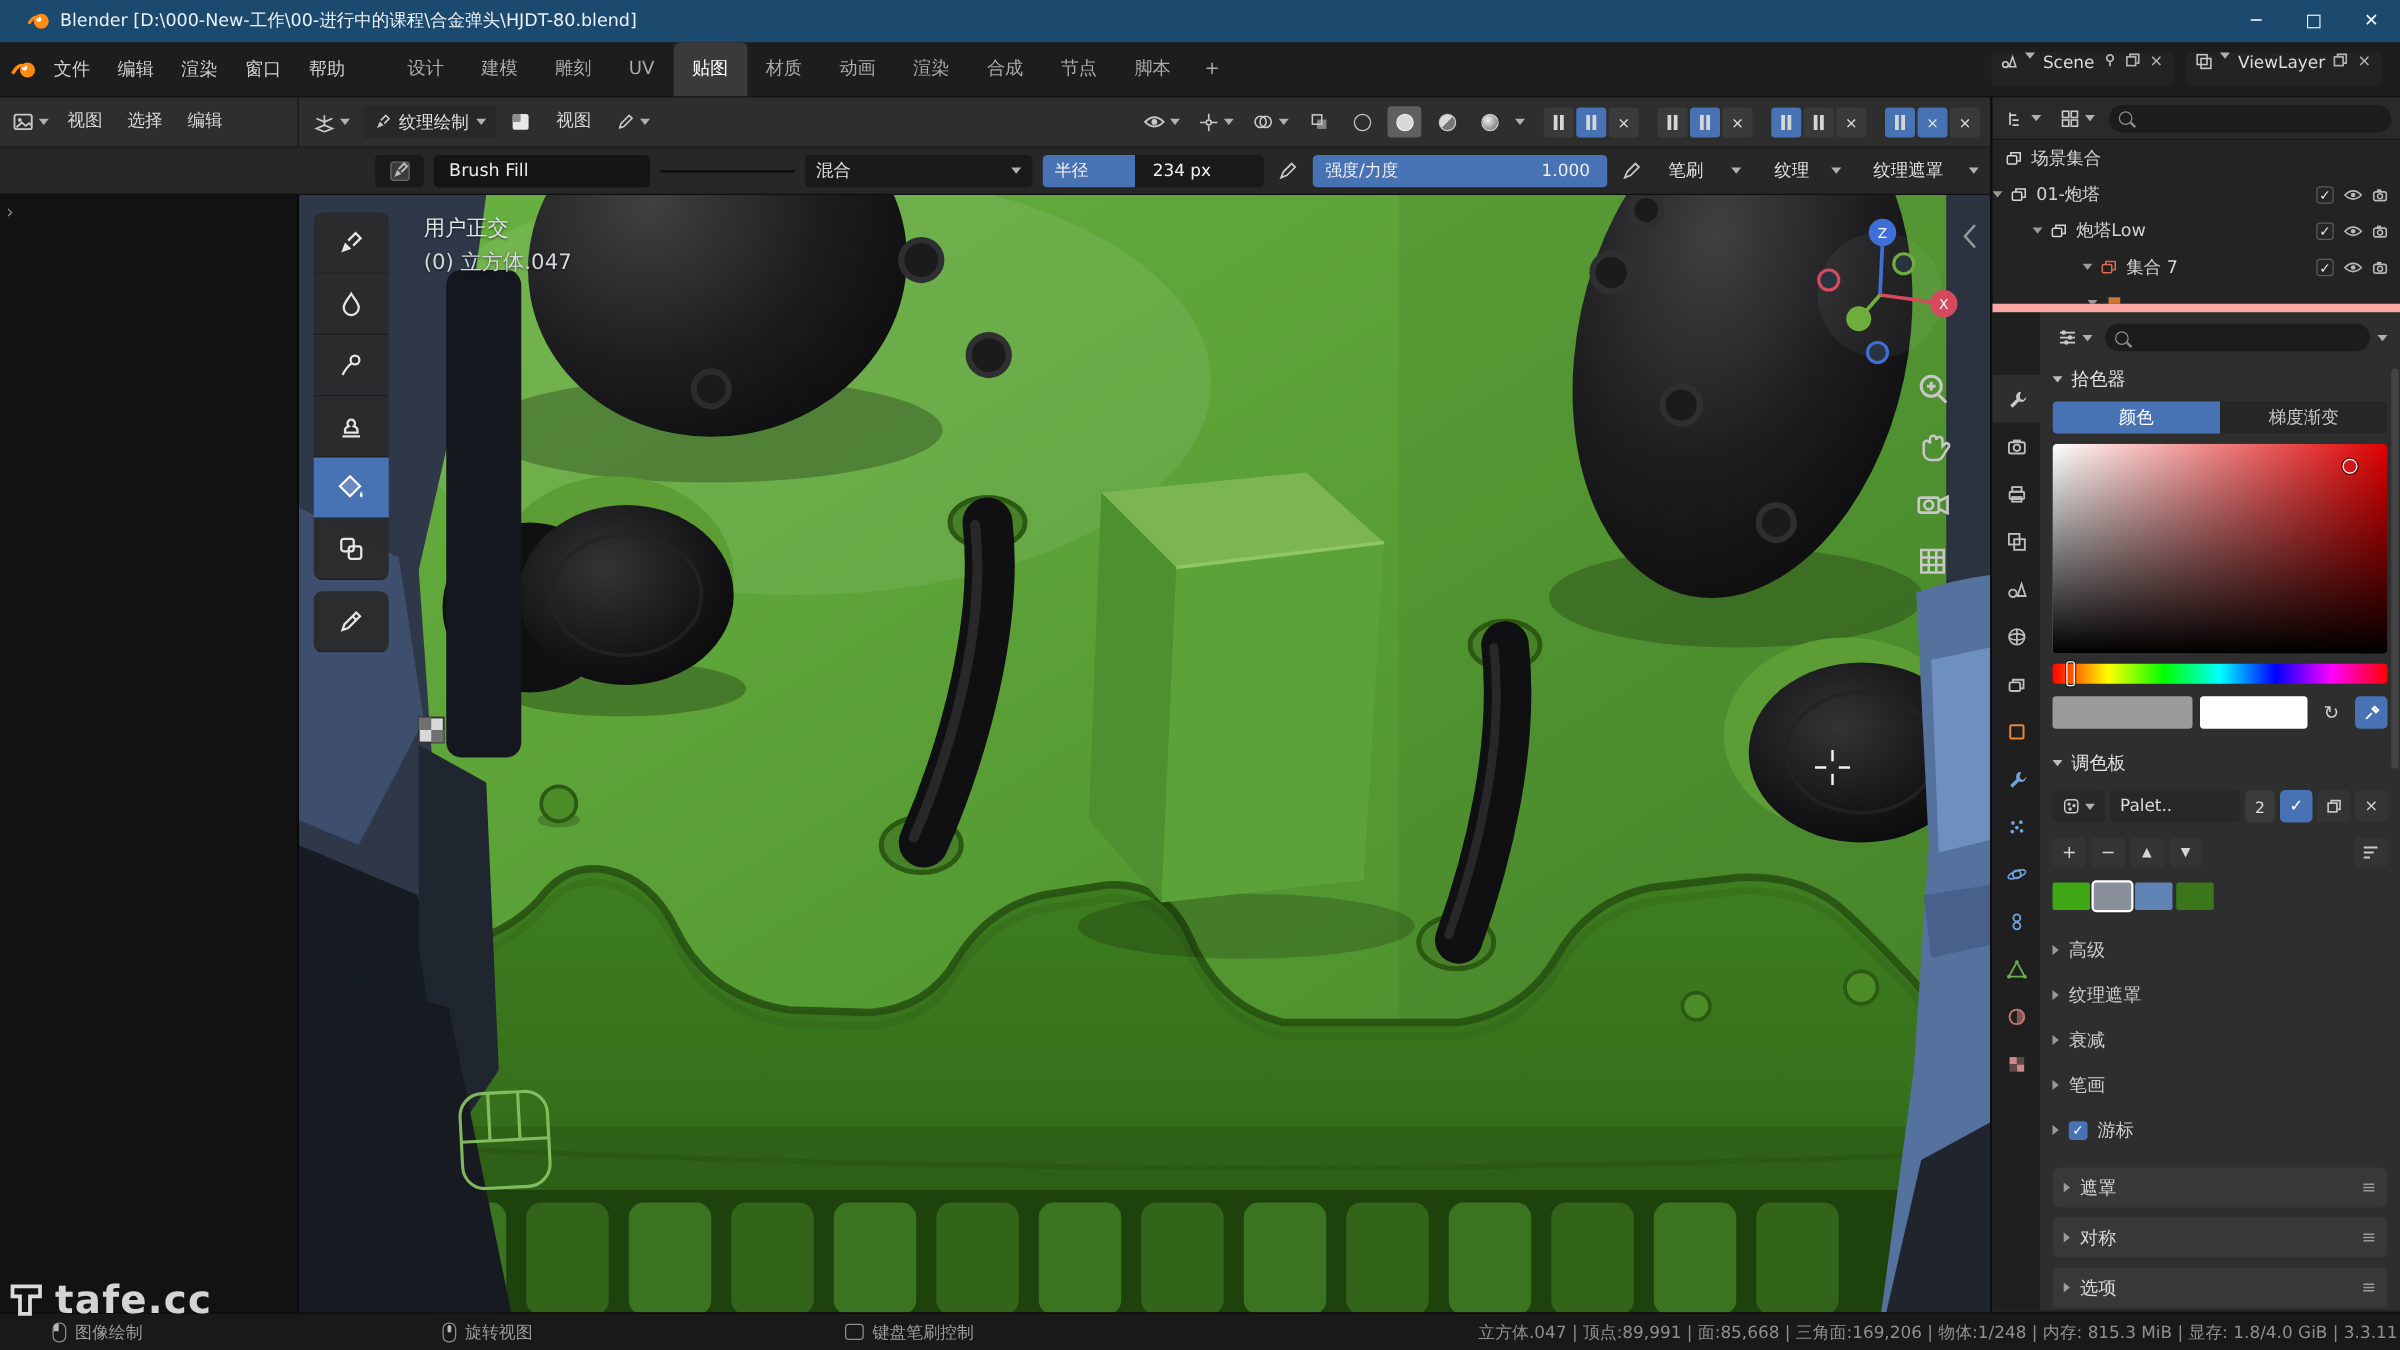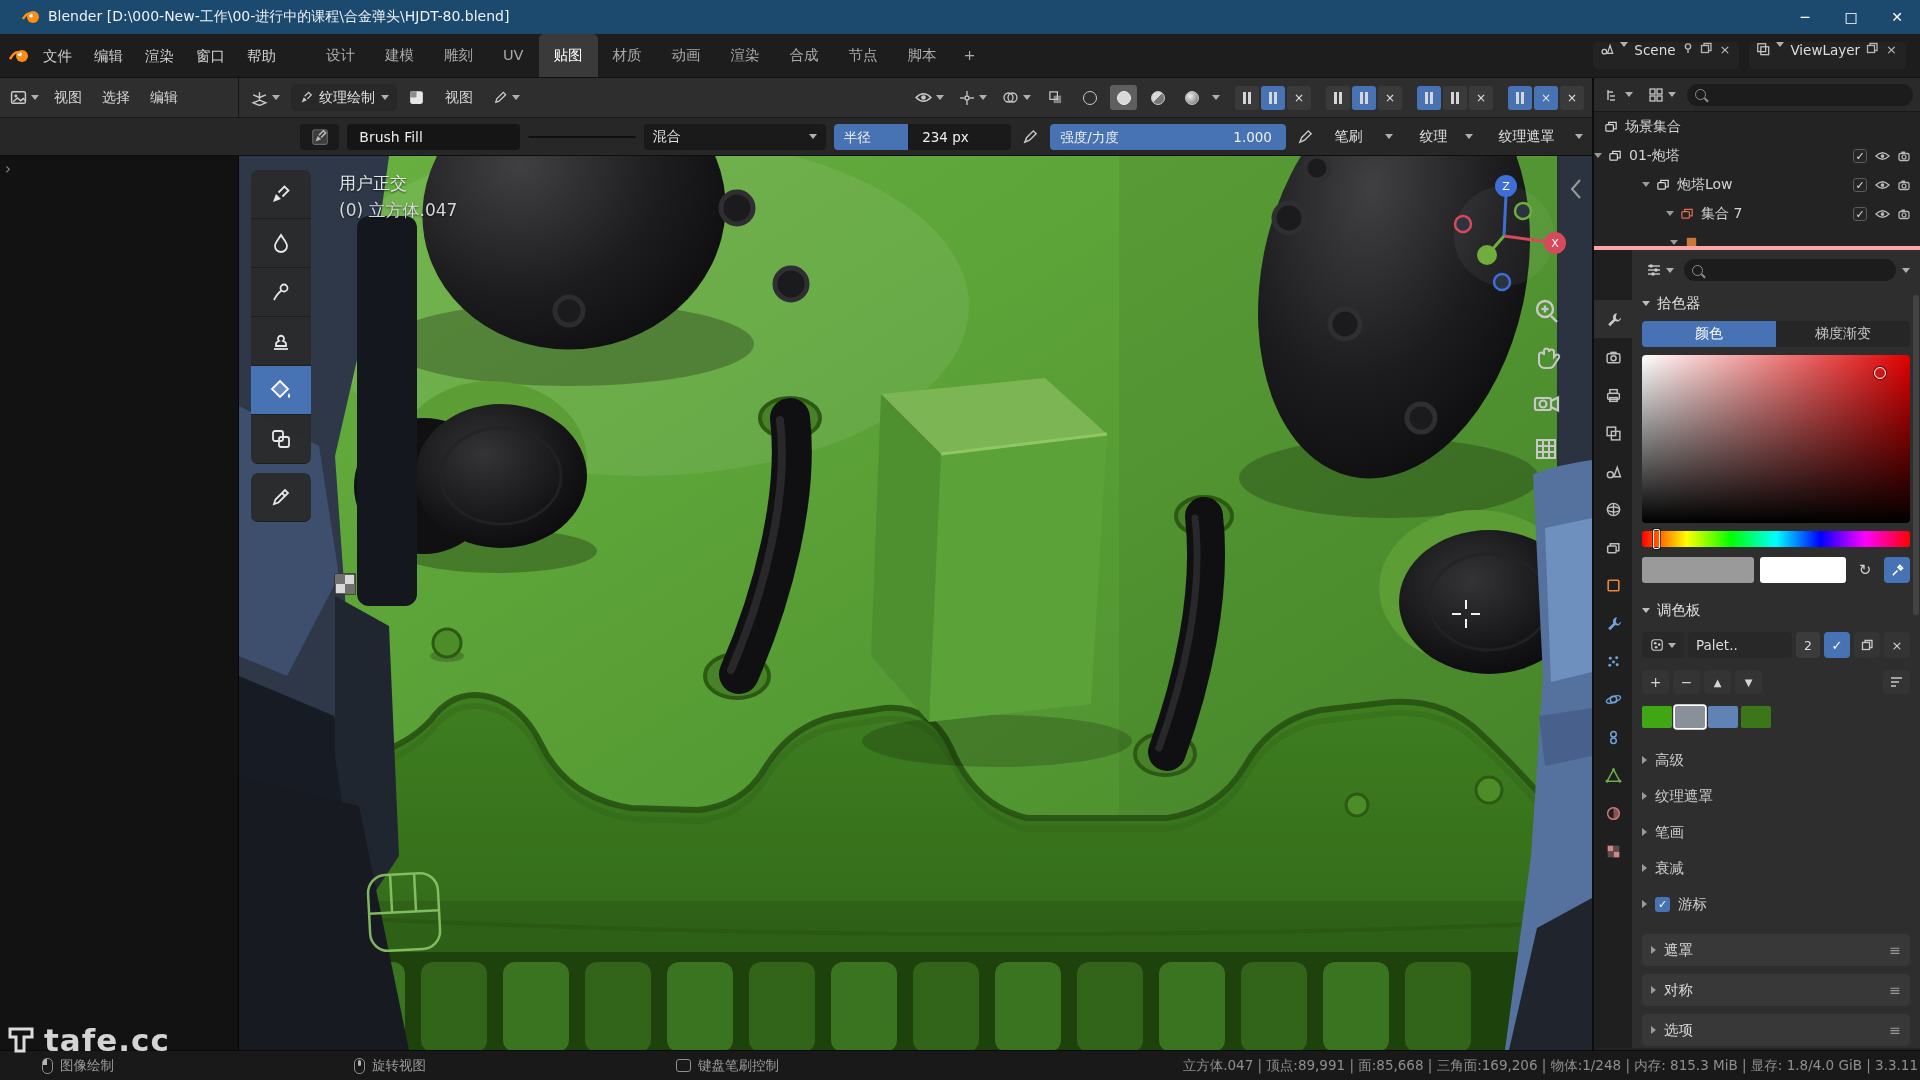--- a/index.html
+++ b/index.html
@@ -66,21 +66,21 @@
   .vp-text .l2{color:#d4d8da;}
   .tooldock{position:absolute;left:12px;top:14px;width:60px;}
   .tool-btn{width:60px;height:49px;background:rgba(43,43,43,.96);display:flex;align-items:center;justify-content:center;border-bottom:1px solid #1e1e1e;box-sizing:border-box;}
   .tool-btn:first-child{border-radius:7px 7px 0 0;}
   .tool-btn.last-grp{border-radius:0 0 7px 7px;}
   .tool-btn.sep{margin-top:9px;border-radius:7px;}
   .tool-btn.active{background:#4772b3;}
 
   
   .right-panel{left:1592px;top:78px;width:328px;height:972px;background:#232323;border-left:2px solid #0d0d0d;box-sizing:border-box;}
-  .outliner{height:172px;overflow:hidden;border-bottom:4px solid #fca5a5;box-sizing:border-box;}
+  .outliner{height:172px;overflow:hidden;border-bottom:7px solid #fca5a5;box-sizing:border-box;}
   .out-header{height:34px;background:#2a2a2a;display:flex;align-items:center;gap:7px;padding:0 7px;border-bottom:1px solid #181818;box-sizing:border-box;}
   .search{flex:1;height:22px;background:#1c1c1c;border-radius:11px;display:flex;align-items:center;padding:0 8px;gap:6px;}
   .mag{width:9px;height:9px;border:1.6px solid #8d8d8d;border-radius:50%;position:relative;flex:none;}
   .mag::after{content:"";position:absolute;width:5px;height:1.6px;background:#8d8d8d;transform:rotate(45deg);right:-4px;bottom:-2px;}
   .out-row{height:29px;display:flex;align-items:center;font-size:14px;color:#d4d4d4;padding-right:8px;gap:6px;}
   .tri-d{width:0;height:0;border-left:4.5px solid transparent;border-right:4.5px solid transparent;border-top:5.5px solid #9a9a9a;flex:none;}
   .row-icons{margin-left:auto;display:flex;gap:8px;align-items:center;}
   .chk{width:14px;height:14px;background:#262626;border:1px solid #5b5b5b;border-radius:3px;color:#e3e3e3;font-size:11px;line-height:13px;text-align:center;box-sizing:border-box;}
 
   .props{position:relative;height:798px;background:#2e2e2e;display:flex;overflow:hidden;}
@@ -687,21 +687,21 @@
               <path d="M1,6 Q8,-1 15,6 Q8,13 1,6 Z" fill="none" stroke="#b8b8b8" stroke-width="1.4"></path>
               <circle cx="8" cy="6" r="2" fill="#b8b8b8"></circle>
             </svg>
           <svg width="14" height="12" viewBox="0 0 14 12">
               <rect x="1" y="3.5" width="10" height="7" rx="1.5" fill="none" stroke="#b8b8b8" stroke-width="1.3"></rect>
               <circle cx="6" cy="7" r="2" fill="none" stroke="#b8b8b8" stroke-width="1.2"></circle>
               <rect x="3.5" y="1.5" width="3.5" height="2" fill="#b8b8b8"></rect>
             </svg>
         </span>
       </div>
-      <div class="out-row" style="padding-left:48px">
+      <div class="out-row" style="padding-left:32px">
         <span class="tri-d"></span>
         <svg width="15" height="15" viewBox="0 0 16 16">
             <rect x="2" y="6" width="8" height="7" rx="1" fill="none" stroke="#d6d6d6" stroke-width="1.3"></rect>
             <path d="M5,6 V3.5 h8 v7 h-2.5" fill="none" stroke="#d6d6d6" stroke-width="1.3"></path>
           </svg>
         <span>炮塔Low</span>
         <span class="row-icons">
           <span class="chk">✓</span>
           <svg width="15" height="12" viewBox="0 0 16 12">
               <path d="M1,6 Q8,-1 15,6 Q8,13 1,6 Z" fill="none" stroke="#b8b8b8" stroke-width="1.4"></path>
@@ -946,25 +946,25 @@
           <div class="sub">
             <span class="tr"></span>
             <span>高级</span>
           </div>
           <div class="sub">
             <span class="tr"></span>
             <span>纹理遮罩</span>
           </div>
           <div class="sub">
             <span class="tr"></span>
-            <span>笔画</span>
+            <span>衰减</span>
           </div>
           <div class="sub">
             <span class="tr"></span>
-            <span>衰减</span>
+            <span>笔画</span>
           </div>
           <div class="sub">
             <span class="tr"></span>
             <span class="cursor-chk">✓</span>
             <span>游标</span>
           </div>
         </div>
 
         <div class="panel" style="margin-top:12px">
           <span class="tr"></span>

